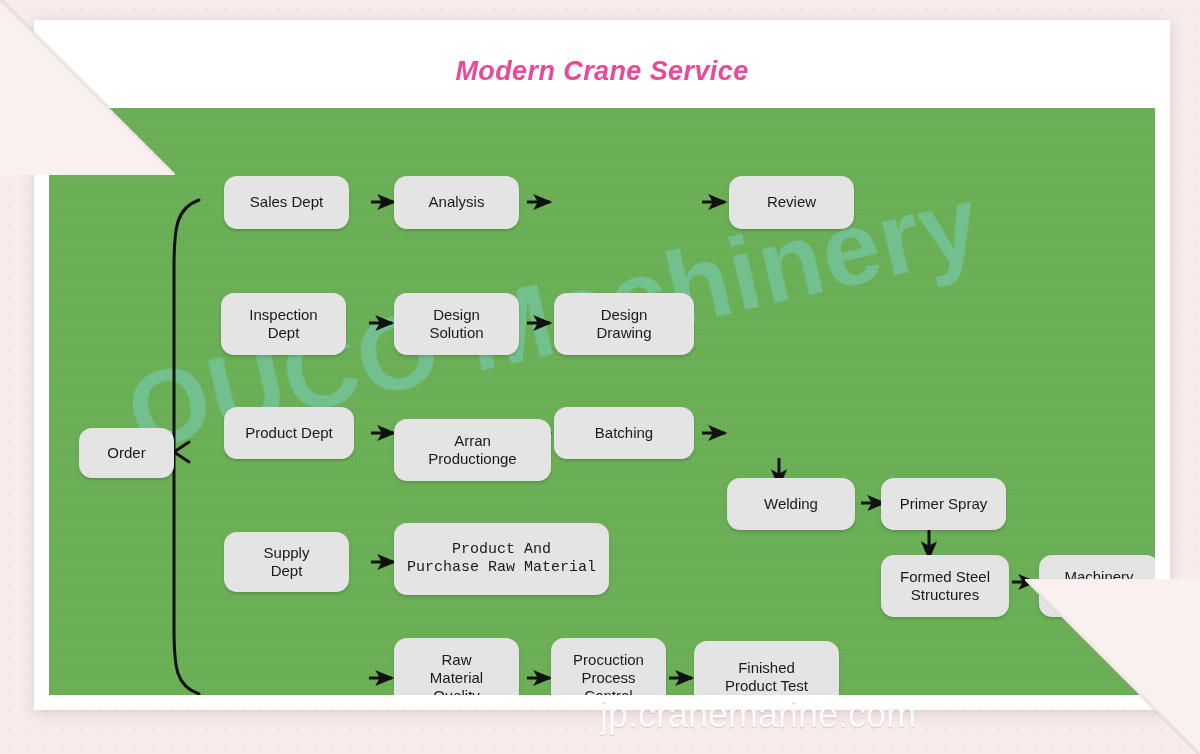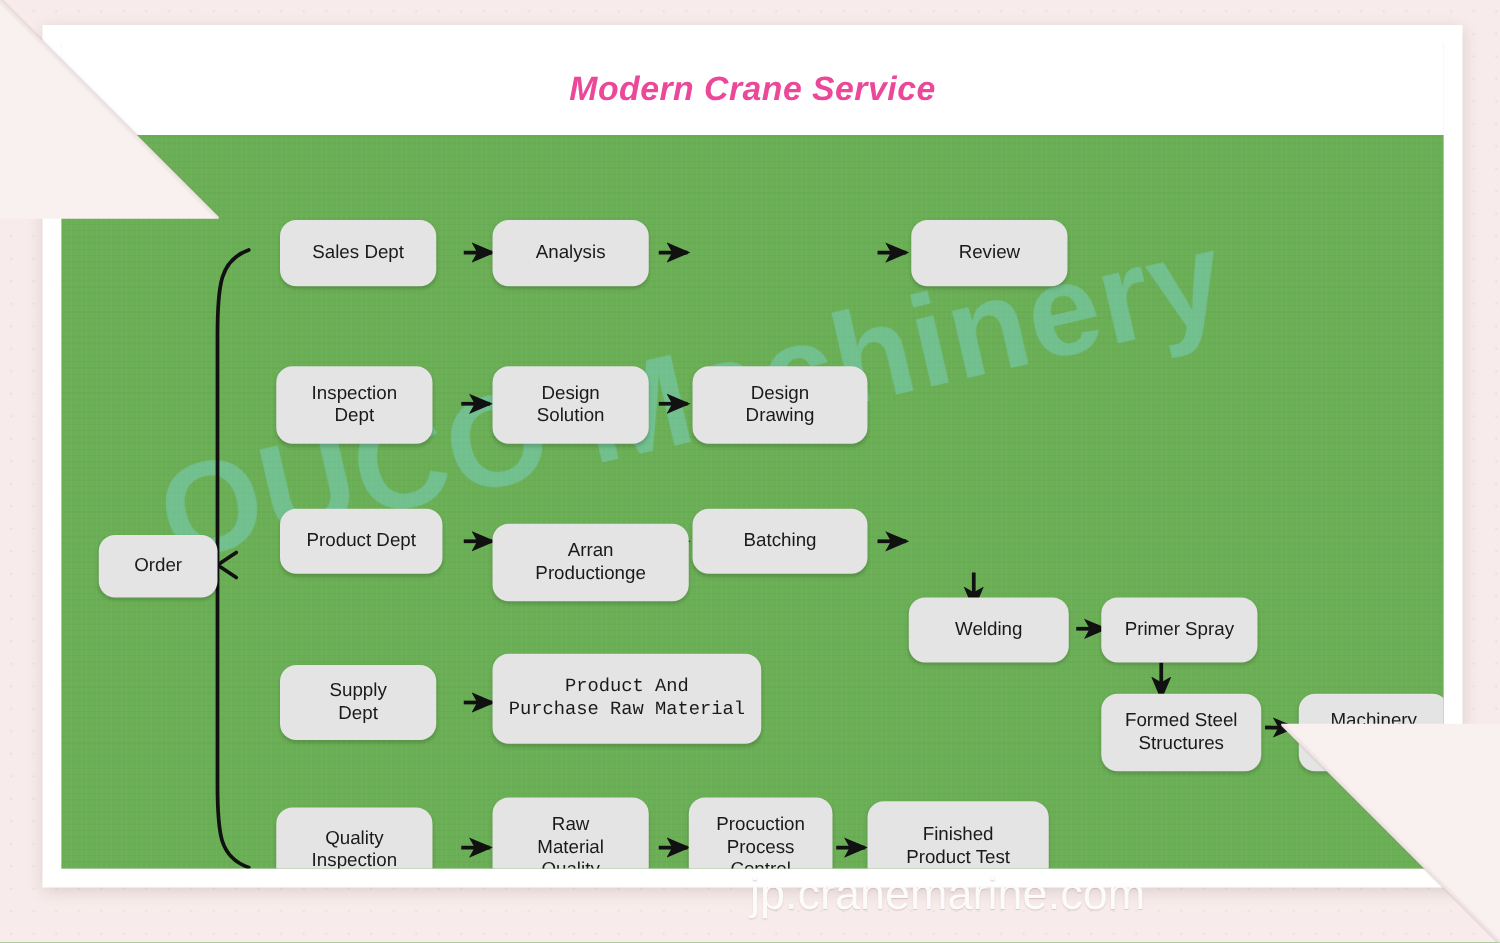--- a/index.html
+++ b/index.html
@@ -190,22 +190,20 @@
       <div class="node" style="left:832px;top:447px;width:128px;height:62px;">Formed Steel
 Structures</div>
       <div class="node" style="left:990px;top:447px;width:120px;height:62px;">Machinery
 Fitting</div>
 
       <div class="node" style="left:175px;top:424px;width:125px;height:60px;">Supply
 Dept</div>
       <div class="node" style="left:345px;top:415px;width:215px;height:72px;font-family:Liberation Mono, monospace;">Product And
 Purchase Raw Material</div>
 
-      <div class="node" style="left:172px;top:538px;width:125px;height:68px;">Quality
-Inspection</div>
       <div class="node" style="left:345px;top:530px;width:125px;height:80px;">Raw
 Material
 Quality</div>
       <div class="node" style="left:502px;top:530px;width:115px;height:80px;">Procuction
 Process
 Control</div>
       <div class="node" style="left:645px;top:533px;width:145px;height:72px;">Finished
 Product Test</div>
 
     </div>

